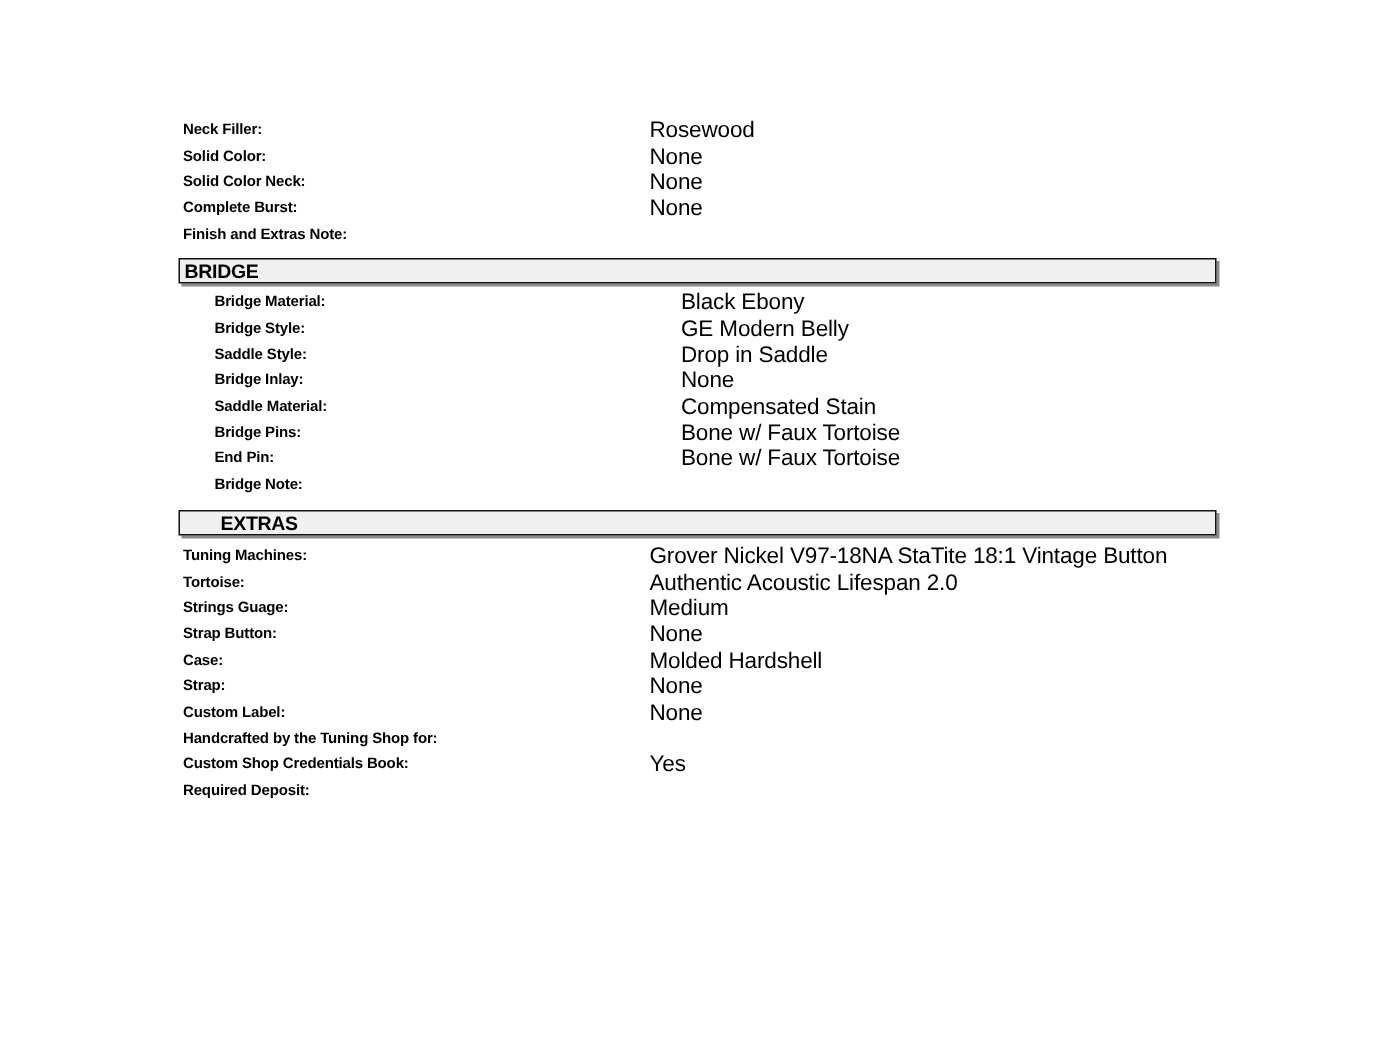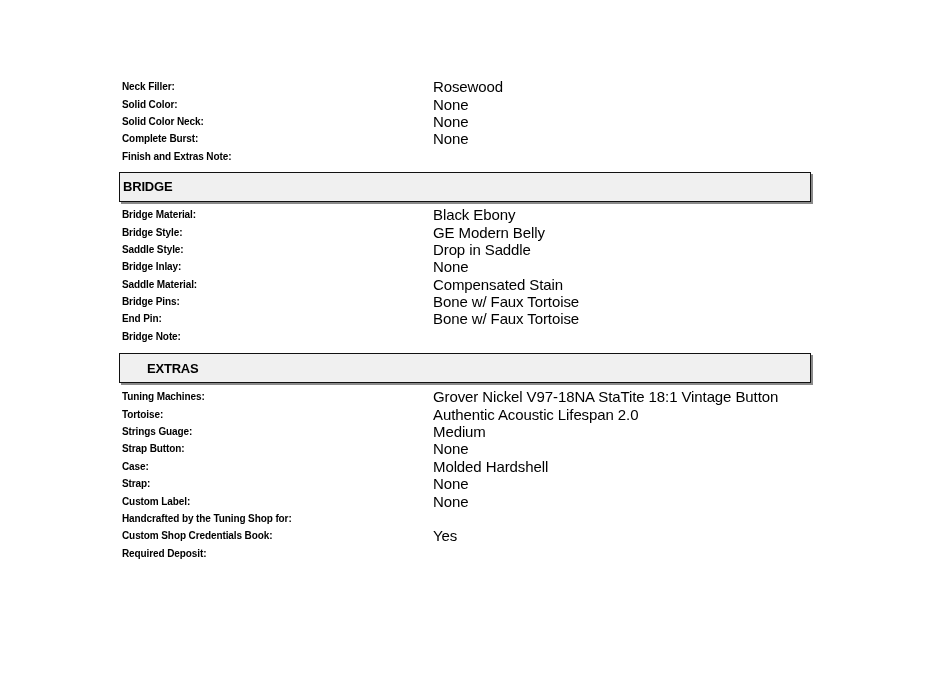--- a/index.html
+++ b/index.html
@@ -36,36 +36,36 @@
     white-space: nowrap;
   }
   .val {
     font-size: 15px;
     font-weight: normal;
     letter-spacing: -0.1px;
     white-space: nowrap;
   }
   .section-header {
     box-sizing: border-box;
-    height: 30px;
+    height: 17px;
     background: #f0f0f0;
     border: 1.4px solid #111111;
     box-shadow: 2px 2px 0 #8a8a8a;
     display: flex;
     align-items: center;
     padding-left: 3px;
   }
   .section-title {
     font-size: 13px;
     font-weight: bold;
     letter-spacing: -0.2px;
     white-space: nowrap;
   }
   .hdr-bridge { margin-top: 7px; }
-  .rows-bridge { margin-top: 4px; }
+  .rows-bridge { margin-top: 4px; margin-left: 21px; }
   .hdr-extras { margin-top: 8px; padding-left: 27px; }
   .rows-extras { margin-top: 5px; }
 </style>
 </head>
 <body>
 
 <div class="sheet">
 
   <div class="rows rows-finish">
     <div class="row">

